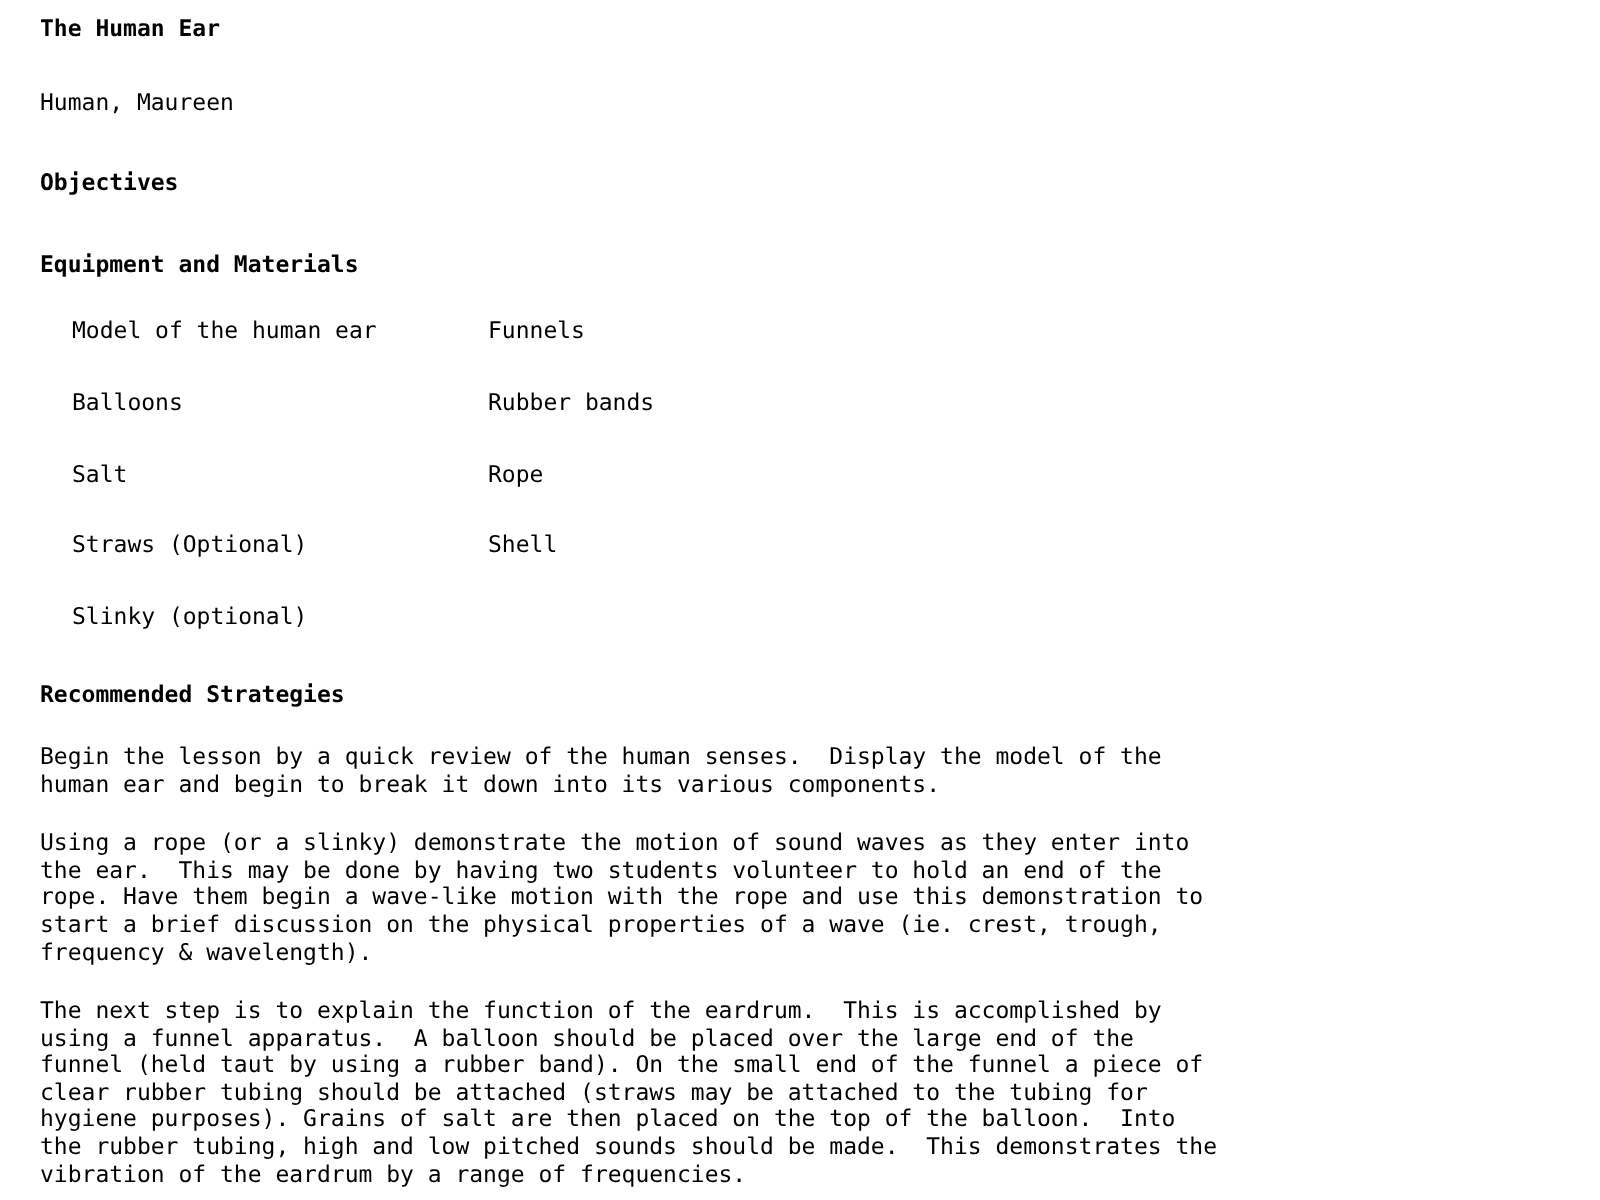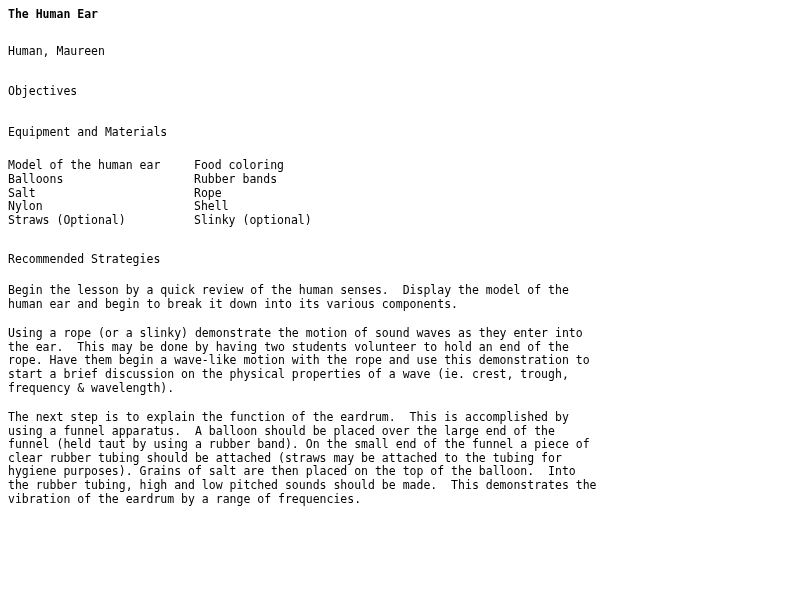--- a/index.html
+++ b/index.html
@@ -10,47 +10,48 @@
   body {
     width: 800px;
     height: 600px;
     overflow: hidden;
     font-family: "DejaVu Sans Mono", "Liberation Mono", monospace;
     font-size: 11.5px;
     line-height: 13.6px;
     color: #000000;
   }
   .page {
-    padding: 8px 0 0 8px;
+    padding: 8px 0 0 20px;
     box-sizing: border-box;
   }
   .title {
     font-weight: bold;
     font-size: 11.5px;
     margin: 0 0 0 0;
   }
   .author {
     margin: 23px 0 0 0;
   }
   .section-head {
-    font-weight: normal;
+    font-weight: bold;
     margin: 27px 0 0 0;
   }
   .section-head.tight {
     margin-top: 26px;
   }
   .objectives {
     margin: 16px 0 0 0;
     white-space: pre;
   }
   .materials {
-    margin: 20px 0 0 0;
+    margin: 20px 0 0 16px;
     display: grid;
     grid-template-columns: 186px auto;
     row-gap: 0;
+    gap: 22px;
   }
   .materials div {
     white-space: pre;
   }
   .para {
     margin: 16px 0 0 0;
     white-space: pre;
   }
   .para.first {
     margin-top: 17px;
@@ -68,28 +69,27 @@
 
   <div class="author">Human, Maureen</div>
 
   <div class="section-head">Objectives</div>
 
 
   <div class="section-head">Equipment and Materials</div>
 
   <div class="materials">
     <div>Model of the human ear</div>
-    <div>Food coloring</div>
+    <div>Funnels</div>
     <div>Balloons</div>
     <div>Rubber bands</div>
     <div>Salt</div>
     <div>Rope</div>
-    <div>Nylon</div>
+    <div>Straws (Optional)</div>
     <div>Shell</div>
-    <div>Straws (Optional)</div>
     <div>Slinky (optional)</div>
   </div>
 
   <div class="section-head tight">Recommended Strategies</div>
 
   <div class="para first">Begin the lesson by a quick review of the human senses.  Display the model of the
 human ear and begin to break it down into its various components.</div>
   <div class="para">Using a rope (or a slinky) demonstrate the motion of sound waves as they enter into
 the ear.  This may be done by having two students volunteer to hold an end of the
 rope. Have them begin a wave-like motion with the rope and use this demonstration to

